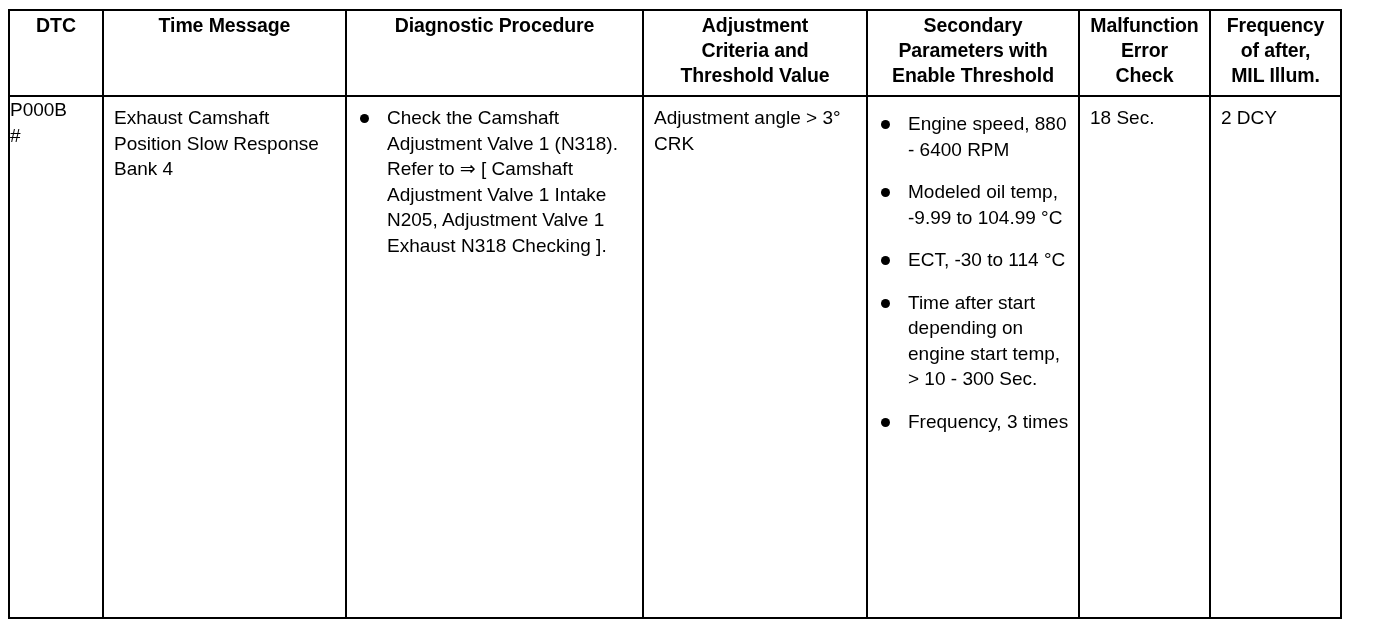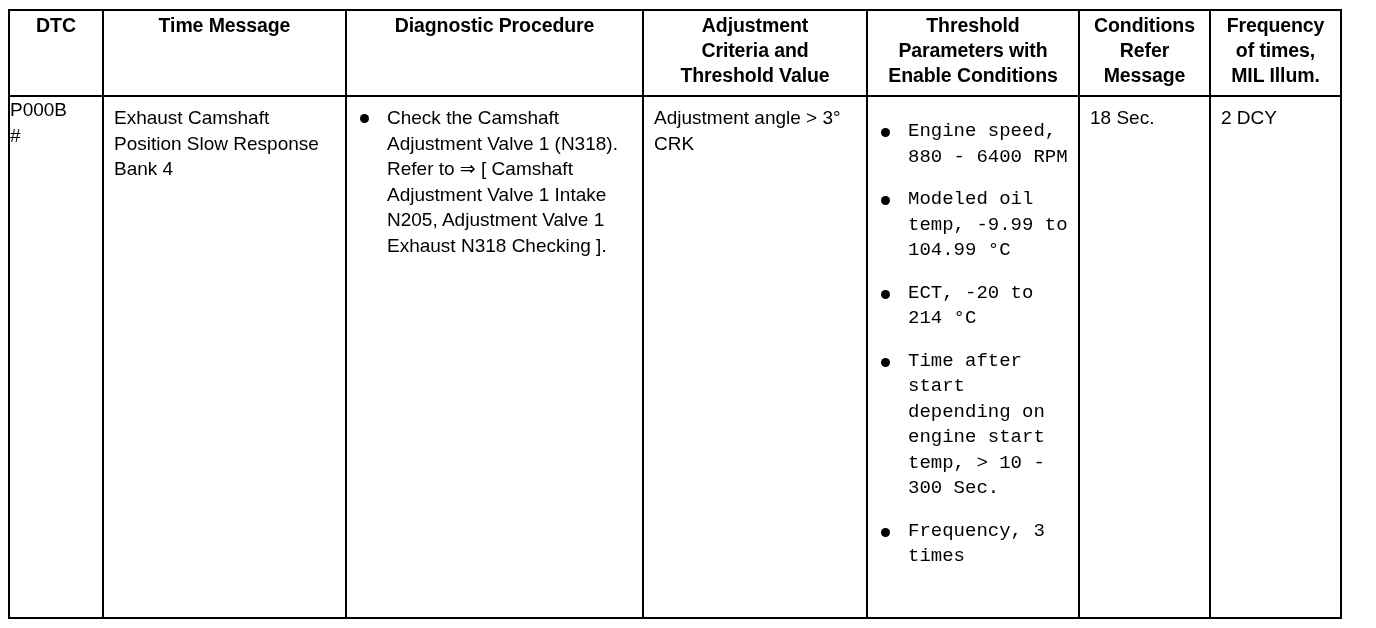--- a/index.html
+++ b/index.html
@@ -98,21 +98,21 @@
 
   
   td.malf-cell {
     vertical-align: middle;
   }
 
   
   td.sec-cell {
     vertical-align: top;
   }
-  td.sec-cell .cell-pad { padding-top: 22px; font-family: Liberation Mono, monospace; }
+  td.sec-cell .cell-pad { padding-top: 14px; }
 
   
   td.mon-cell, td.freq-cell {
     vertical-align: middle;
   }
 
   ul.bullets {
     list-style: none;
     margin: 0;
     padding: 0;
@@ -169,36 +169,36 @@
         </th>
         <th>
           <span class="hdr-inner">
             <span class="line">Adjustment</span>
             <span class="line">Criteria and</span>
             <span class="line">Threshold Value</span>
           </span>
         </th>
         <th>
           <span class="hdr-inner">
-            <span class="line">Threshold</span>
+            <span class="line">Secondary</span>
             <span class="line">Parameters with</span>
-            <span class="line">Enable Conditions</span>
-          </span>
-        </th>
-        <th>
-          <span class="hdr-inner">
-            <span class="line">Conditions</span>
-            <span class="line">Refer</span>
-            <span class="line">Message</span>
+            <span class="line">Enable Threshold</span>
+          </span>
+        </th>
+        <th>
+          <span class="hdr-inner">
+            <span class="line">Malfunction</span>
+            <span class="line">Error</span>
+            <span class="line">Check</span>
           </span>
         </th>
         <th>
           <span class="hdr-inner">
             <span class="line">Frequency</span>
-            <span class="line">of times,</span>
+            <span class="line">of after,</span>
             <span class="line">MIL Illum.</span>
           </span>
         </th>
       </tr>
     </thead>
 
     <tbody>
       <tr>
 
         <td class="dtc-cell">
@@ -222,21 +222,21 @@
 
         <td class="malf-cell">
           <div class="cell-pad">Adjustment angle &gt; 3° CRK</div>
         </td>
 
         <td class="sec-cell">
           <div class="cell-pad">
             <ul class="bullets">
               <li>Engine speed, 880 - 6400 RPM</li>
               <li>Modeled oil temp, -9.99 to 104.99 °C</li>
-              <li>ECT, -20 to 214 °C</li>
+              <li>ECT, -30 to 114 °C</li>
               <li>Time after start depending on engine start temp, &gt; 10 - 300 Sec.</li>
               <li>Frequency, 3 times</li>
             </ul>
           </div>
         </td>
 
         <td class="mon-cell">
           <div class="cell-pad">18 Sec.</div>
         </td>
 

